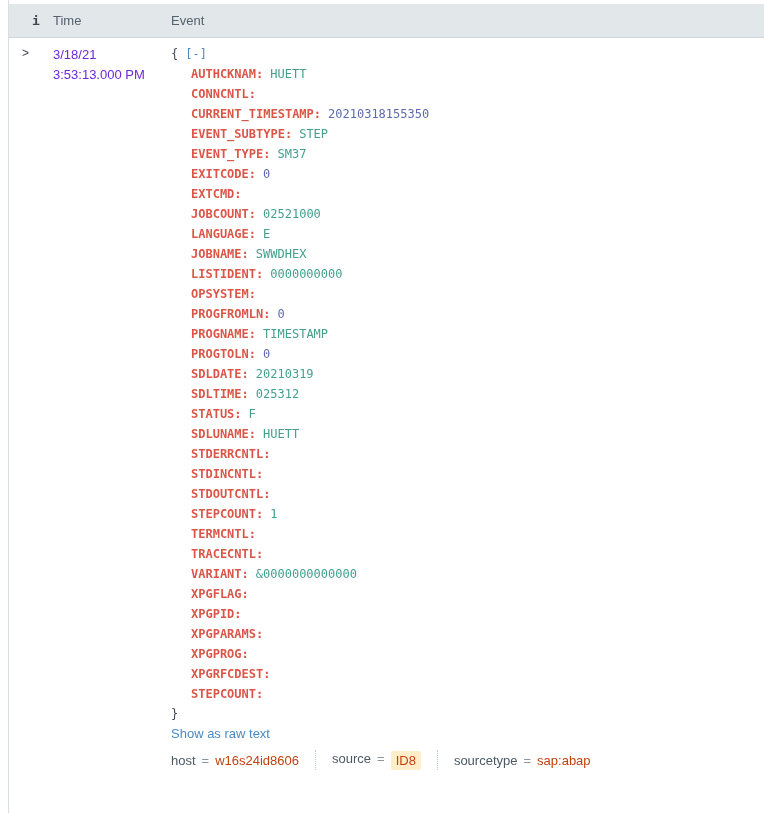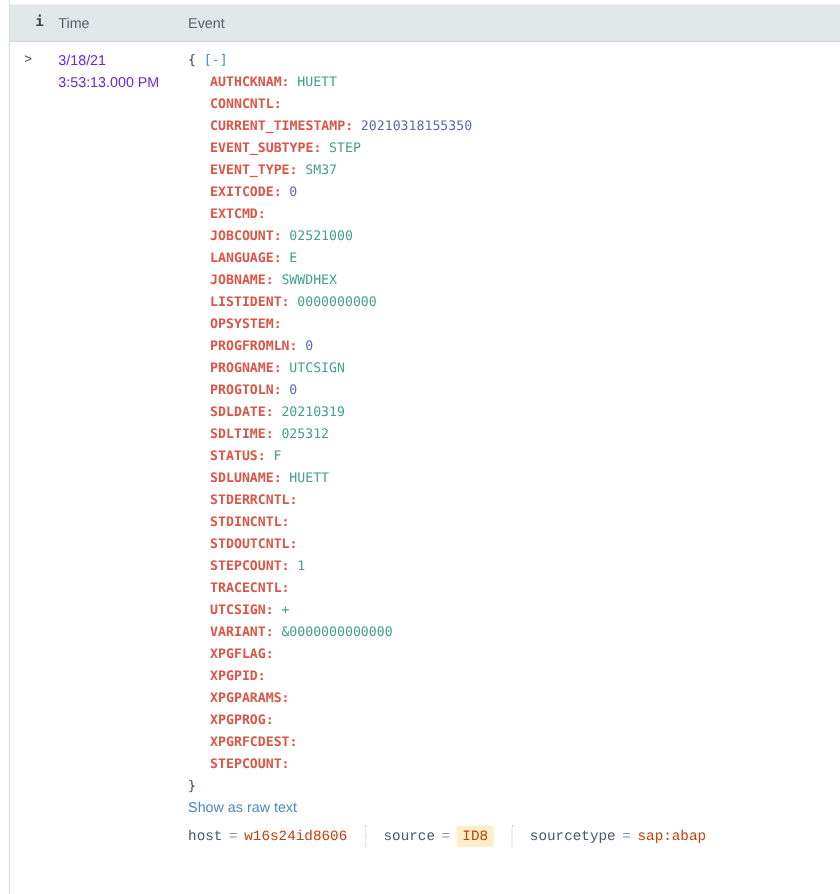--- a/index.html
+++ b/index.html
@@ -33,21 +33,21 @@
   .json-key { color:var(--key-color,#dc5648); font-weight:bold; cursor:pointer; }
   .json-value { margin-left:7px; cursor:pointer; }
   .v-string { color:var(--string-color,#43a08e); }
   .v-number { color:var(--number-color,#5c6bae); }
   .brace { color:#3e4751; }
   .collapse { color:var(--link-color,#4a8ac4); margin-left:7px; cursor:pointer; }
 
   .rawlink { color:var(--link-color,#4a8ac4); line-height:20px; cursor:pointer; width:max-content; }
 
   .selfields { display:flex; align-items:center; margin-top:4px; height:24px; }
-  .sel-item { display:flex; align-items:center;font-family:Liberation Mono, monospace; }
+  .sel-item { display:flex; align-items:flex-start; }
   .sel-name { color:#4a5966; }
   .sel-eq { color:#8a949c; margin:0 6px; }
   .sel-value { color:#c2410c; cursor:pointer; }
   .sel-value.highlighted { background:var(--highlight-color,#ffeec9); padding:2px 5px; border-radius:2px; }
   .sel-sep { border-left:1px dotted #c2cad1; height:20px; margin:0 16px; }
 </style>
 </head>
 <body>
 
 <div class="viewer">
@@ -90,45 +90,45 @@
   <div class="json-line field-line"><span class="json-key">LANGUAGE:</span><span class="json-value v-string">E</span></div>
 
   <div class="json-line field-line"><span class="json-key">JOBNAME:</span><span class="json-value v-string">SWWDHEX</span></div>
 
   <div class="json-line field-line"><span class="json-key">LISTIDENT:</span><span class="json-value v-string">0000000000</span></div>
 
   <div class="json-line field-line"><span class="json-key">OPSYSTEM:</span><span class="json-value v-empty"></span></div>
 
   <div class="json-line field-line"><span class="json-key">PROGFROMLN:</span><span class="json-value v-number">0</span></div>
 
-  <div class="json-line field-line"><span class="json-key">PROGNAME:</span><span class="json-value v-string">UTCSIGN</span></div>
+  <div class="json-line field-line"><span class="json-key">PROGNAME:</span><span class="json-value v-string">TIMESTAMP</span></div>
 
   <div class="json-line field-line"><span class="json-key">PROGTOLN:</span><span class="json-value v-number">0</span></div>
 
   <div class="json-line field-line"><span class="json-key">SDLDATE:</span><span class="json-value v-string">20210319</span></div>
 
   <div class="json-line field-line"><span class="json-key">SDLTIME:</span><span class="json-value v-string">025312</span></div>
 
   <div class="json-line field-line"><span class="json-key">STATUS:</span><span class="json-value v-string">F</span></div>
 
   <div class="json-line field-line"><span class="json-key">SDLUNAME:</span><span class="json-value v-string">HUETT</span></div>
 
   <div class="json-line field-line"><span class="json-key">STDERRCNTL:</span><span class="json-value v-empty"></span></div>
 
   <div class="json-line field-line"><span class="json-key">STDINCNTL:</span><span class="json-value v-empty"></span></div>
 
   <div class="json-line field-line"><span class="json-key">STDOUTCNTL:</span><span class="json-value v-empty"></span></div>
 
   <div class="json-line field-line"><span class="json-key">STEPCOUNT:</span><span class="json-value v-string">1</span></div>
 
+  <div class="json-line field-line"><span class="json-key">TERMCNTL:</span><span class="json-value v-empty"></span></div>
 
   <div class="json-line field-line"><span class="json-key">TRACECNTL:</span><span class="json-value v-empty"></span></div>
 
 
-  <div class="json-line field-line"><span class="json-key">UTCSIGN:</span><span class="json-value v-string">+</span></div>
 
   <div class="json-line field-line"><span class="json-key">VARIANT:</span><span class="json-value v-string">&amp;0000000000000</span></div>
 
   <div class="json-line field-line"><span class="json-key">XPGFLAG:</span><span class="json-value v-empty"></span></div>
 
   <div class="json-line field-line"><span class="json-key">XPGPID:</span><span class="json-value v-empty"></span></div>
 
   <div class="json-line field-line"><span class="json-key">XPGPARAMS:</span><span class="json-value v-empty"></span></div>
 
   <div class="json-line field-line"><span class="json-key">XPGPROG:</span><span class="json-value v-empty"></span></div>

